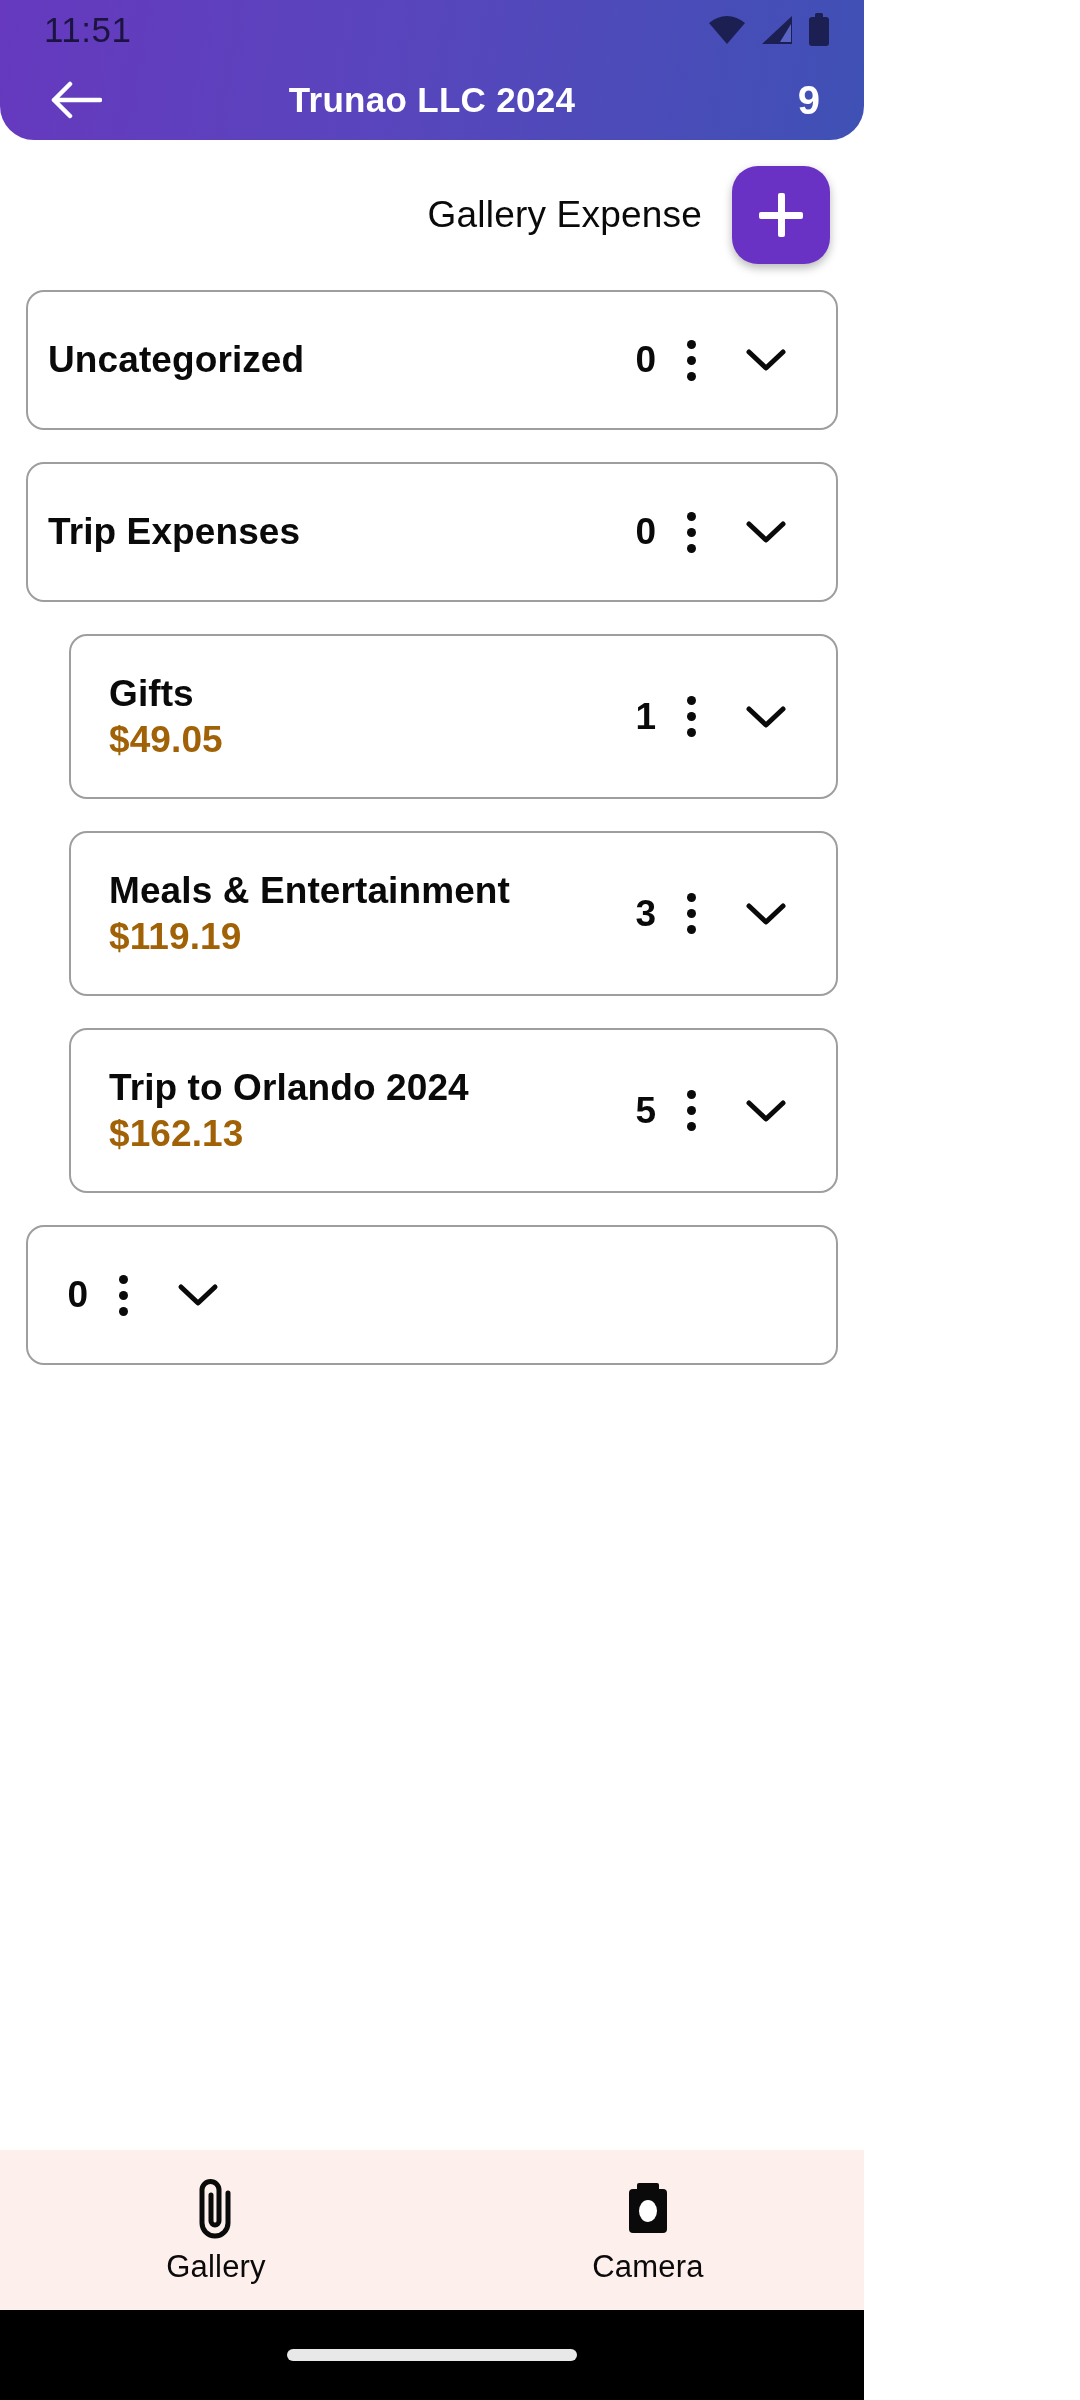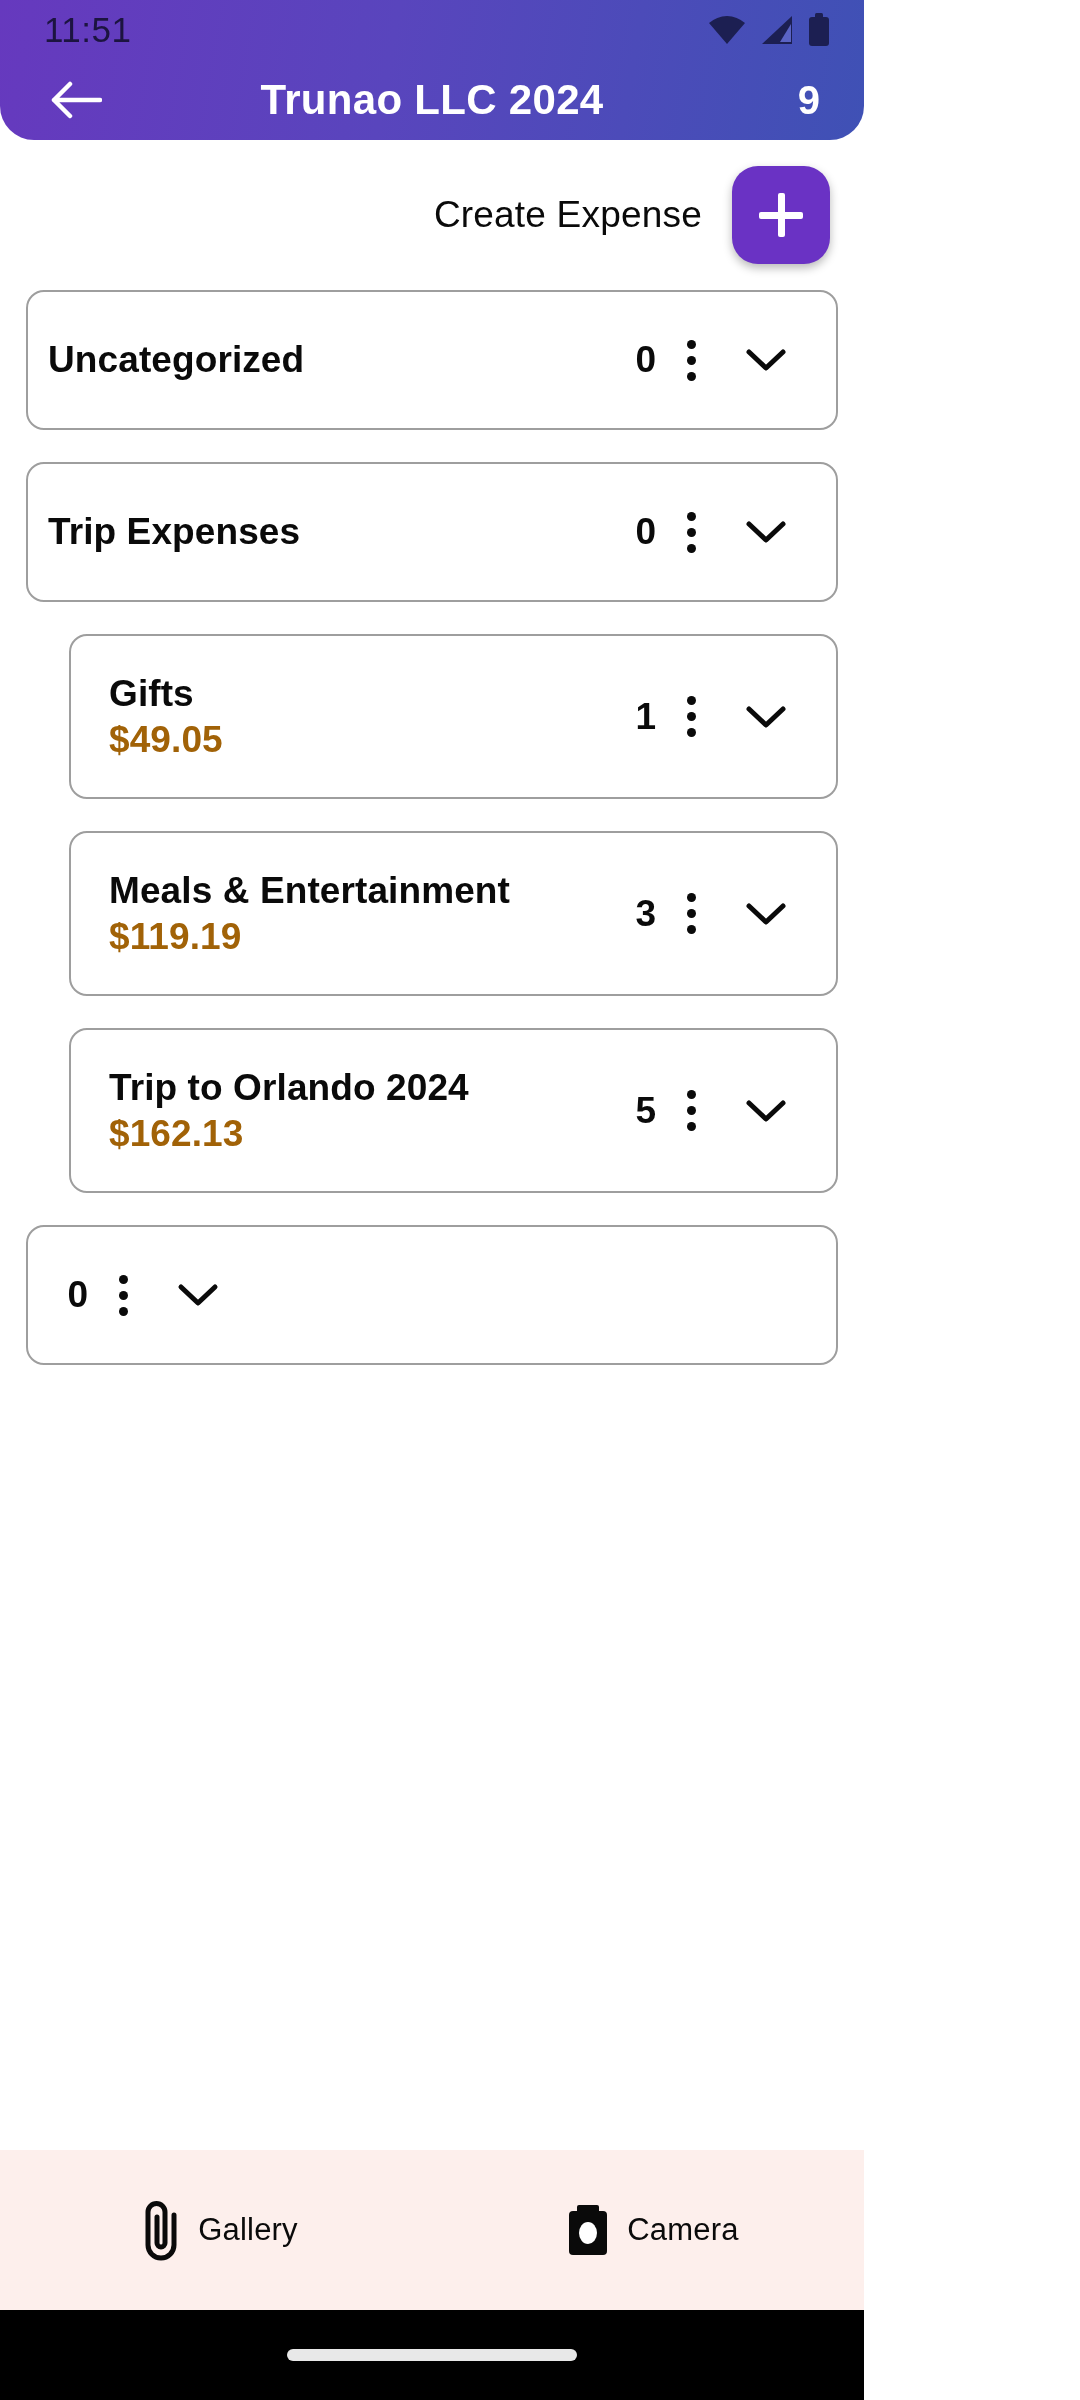--- a/index.html
+++ b/index.html
@@ -52,21 +52,21 @@
     display:flex; align-items:center; justify-content:center;
     flex:0 0 64px;
     cursor:pointer;
   }
   .appbar-title {
     position:absolute;
     left:0; right:0;
     top:60px; bottom:0;
     display:flex; align-items:center; justify-content:center;
     color:#ffffff;
-    font-size:42px;
+    font-size:35px;
     font-weight:bold;
     letter-spacing:0.3px;
     pointer-events:none;
   }
   .appbar-count {
     margin-left:auto;
     color:#ffffff;
     font-size:40px;
     font-weight:bold;
     cursor:pointer;
@@ -174,21 +174,21 @@
 
   
   .bottomnav {
     flex:0 0 160px;
     background:#fdefec;
     display:flex;
     align-items:center;
   }
   .navitem {
     flex:1 1 0;
-    display:flex; flex-direction:row;
+    display:flex; flex-direction:column;
     align-items:center; justify-content:center;
     gap:8px;
     cursor:pointer;
     height:100%;
   }
   .navitem .navicon {
     height:66px;
     display:flex; align-items:flex-end; justify-content:center;
   }
   .navitem .navlabel {
@@ -235,21 +235,21 @@
     <div class="appbar-back">
       <svg width="52" height="40" viewBox="0 0 52 40">
         <path d="M50 20 L4 20 M20 4 L4 20 L20 36" stroke="#ffffff" stroke-width="4.5" fill="none" stroke-linecap="round" stroke-linejoin="round"></path>
       </svg>
     </div>
     <div class="appbar-title">Trunao LLC 2024</div>
     <div class="appbar-count">9</div>
   </div>
 
   <div class="create-row">
-    <div class="create-label">Create Expense</div>
+    <div class="create-label">Gallery Expense</div>
     <div class="fab">
       <div class="fab-inner">
         <span class="plus-h"></span>
         <span class="plus-v"></span>
       </div>
     </div>
   </div>
 
   <div class="cards" id="card-list">
       <div class="card one-line">

